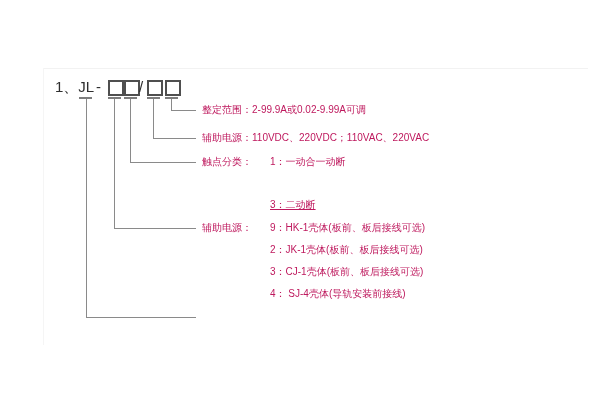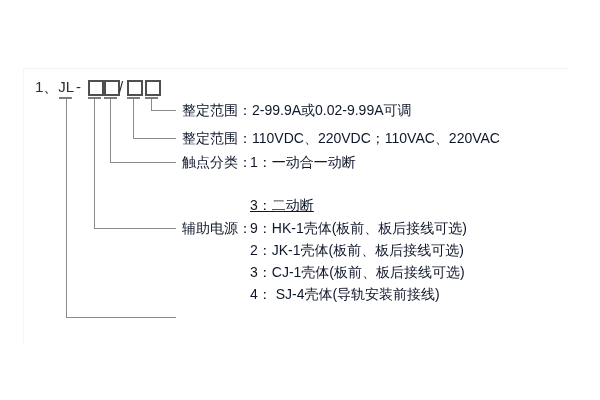--- a/index.html
+++ b/index.html
@@ -3,36 +3,37 @@
 <meta charset="utf-8">
 <style>
   html,body{margin:0;padding:0;background:#ffffff;}
   .canvas{
     position:relative;
     width:568px;height:400px;
     background:#ffffff;
     overflow:hidden;
     font-family:"Liberation Sans","DejaVu Sans",sans-serif;
     color:#2e2e2e;
+    margin-left:20px;
   }
   
   .frame-top{position:absolute;left:23px;top:68px;width:554px;height:1px;background:#f2f2f2;}
   .frame-left{position:absolute;left:23px;top:68px;width:1px;height:277px;background:#f5f5f5;}
 
   
   .t{position:absolute;top:78px;font-size:15px;line-height:17px;white-space:nowrap;color:#2e2e2e;}
   .box{position:absolute;top:80px;width:12px;height:12px;border:2px solid #4f4f4f;background:#fff;}
 
   
   .bar{position:absolute;top:97px;width:13px;height:2px;background:#7d7d7d;}
   .vline{position:absolute;width:1px;background:#8a8a8a;}
   .hline{position:absolute;height:1px;background:#8a8a8a;}
 
   
-  .row{position:absolute;font-size:14px;line-height:18px;white-space:nowrap;color:#0f172a;}
+  .row{position:absolute;font-size:10px;line-height:18px;white-space:nowrap;color:#be185d;}
   .cat{display:inline-block;width:68px;white-space:nowrap;}
 </style>
 </head>
 <body>
 
 <div class="canvas">
 
   <div class="frame-top"></div>
   <div class="frame-left"></div>
 
@@ -57,21 +58,21 @@
   <div class="vline" style="left:151px;top:99px;height:11px;"></div>
 
   <div class="hline" style="left:151px;top:110px;width:25px;"></div>
   <div class="hline" style="left:133px;top:138px;width:43px;"></div>
   <div class="hline" style="left:110px;top:162px;width:66px;"></div>
   <div class="hline" style="left:94px; top:228px;width:82px;"></div>
   <div class="hline" style="left:66px; top:317px;width:110px;"></div>
 
   <div class="row" style="left:182px;top:101px;">整定范围：2-99.9A或0.02-9.99A可调</div>
 
-  <div class="row" style="left:182px;top:129px;">整定范围：110VDC、220VDC；110VAC、220VAC</div>
+  <div class="row" style="left:182px;top:129px;">辅助电源：110VDC、220VDC；110VAC、220VAC</div>
 
   <div class="row" style="left:182px;top:153px;">
     <span class="cat">触点分类：</span><span>1：一动合一动断</span>
   </div>
   <div class="row" style="left:250px;top:196px;text-decoration:underline;">3：二动断</div>
 
   <div class="row" style="left:182px;top:219px;">
     <span class="cat">辅助电源：</span><span>9：HK-1壳体(板前、板后接线可选)</span>
   </div>
   <div class="row" style="left:250px;top:241px;">2：JK-1壳体(板前、板后接线可选)</div>

